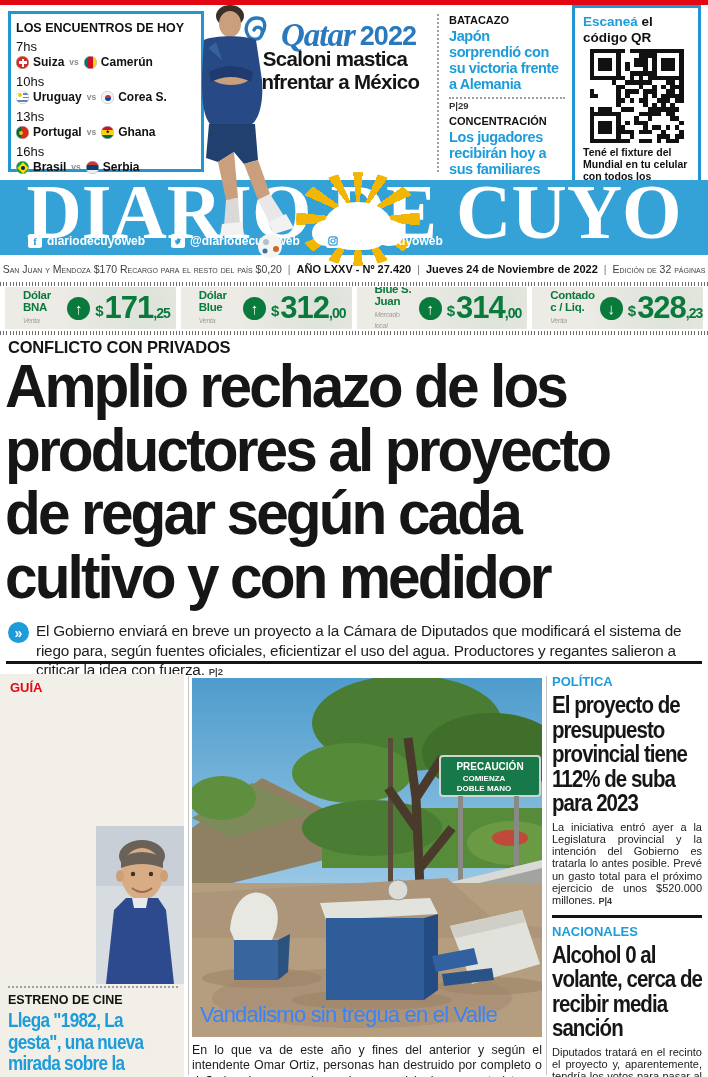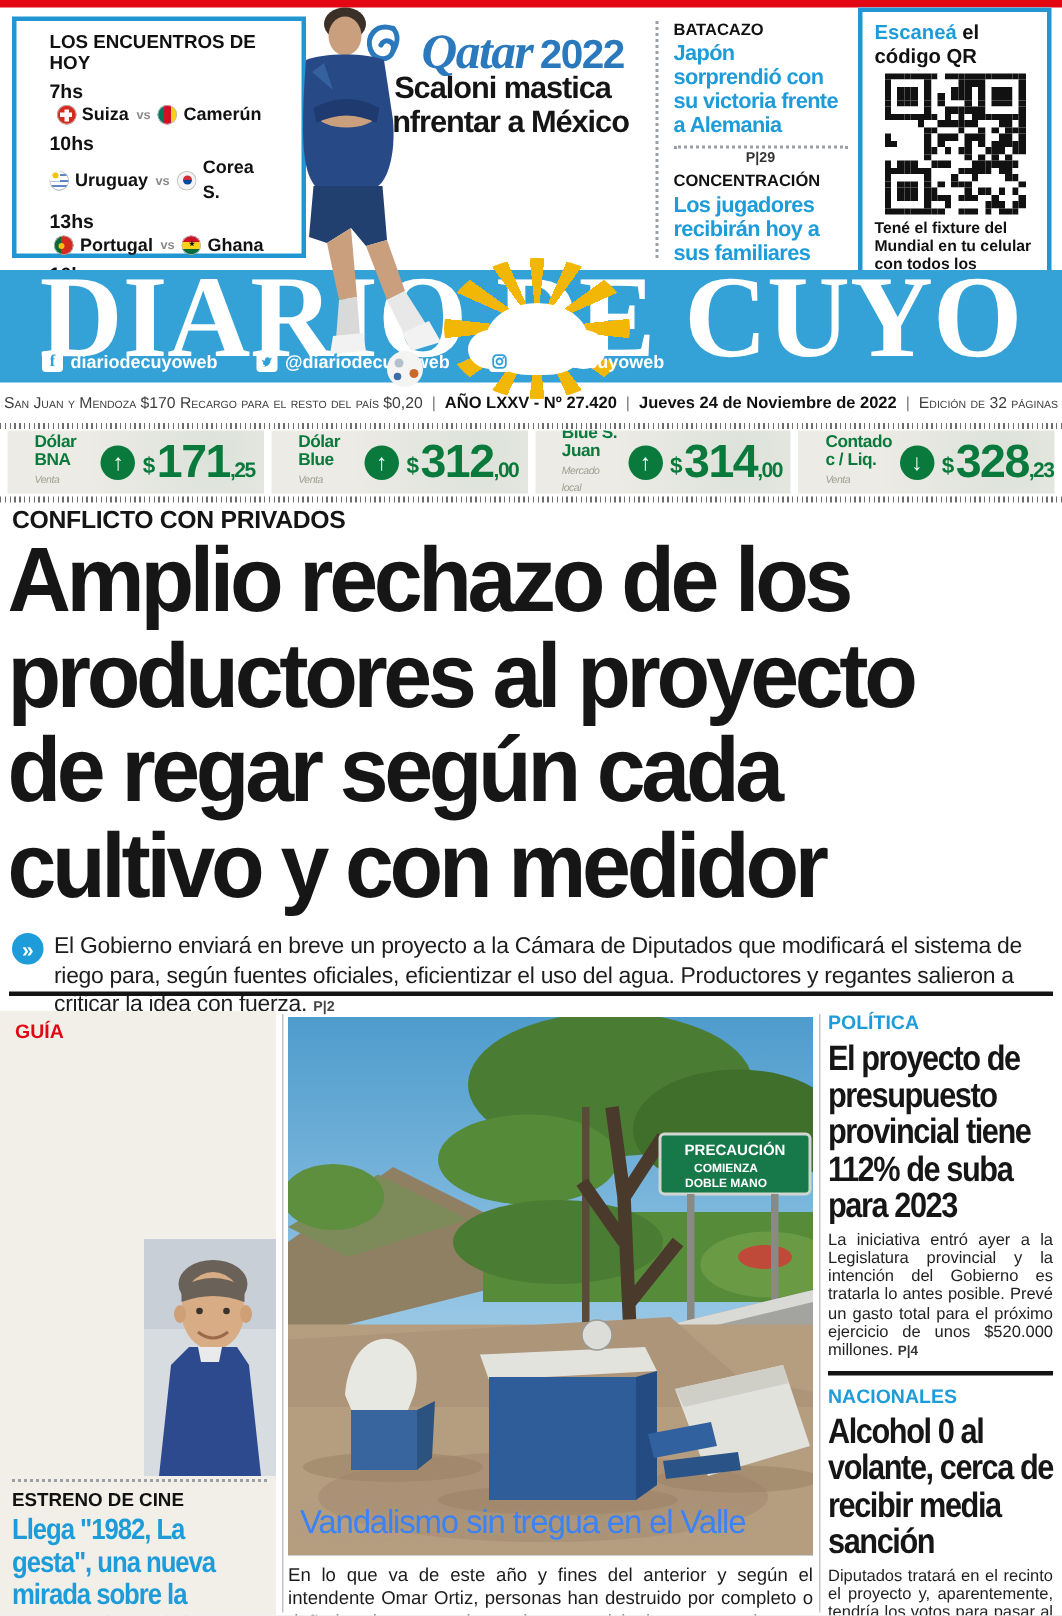--- a/index.html
+++ b/index.html
@@ -10,26 +10,26 @@
     background:#fff; overflow:hidden;
   }
   .abs { position:absolute; }
 
   
   #top-red-bar { left:0; top:0; width:708px; height:5px; background:#e30613; }
 
   
   #fixtures-box {
     left:8px; top:11px; width:196px; height:161px;
-    border:3px solid #2196d3; background:#fff; padding:7px 22px;
+    border:3px solid #2196d3; background:#fff; padding:7px 5px;
   }
   #fixtures-title { font-size:12.5px; font-weight:bold; color:#111; letter-spacing:0; margin-bottom:4px; }
   .match-group { margin-bottom:3px; }
-  .match-time { font-size:13px; font-weight:bold; color:#111; line-height:15px; }
-  .match-row { display:flex; align-items:center; gap:4px; line-height:17px;justify-content:center; }
+  .match-time { font-size:13px; font-weight:normal; color:#111; line-height:15px; }
+  .match-row { display:flex; align-items:center; gap:4px; line-height:17px; }
   .team-name { font-size:12px; font-weight:bold; color:#111; }
   .vs { font-size:8.5px; color:#8a8a8a; font-weight:bold; padding:0 1px; }
   .flag { width:13px; height:13px; border-radius:50%; position:relative; overflow:hidden; flex:0 0 13px; box-shadow:0 0 0 .5px #bbb inset; }
   .f-sui { background:#d52b1e; }
   .f-sui::before { content:""; position:absolute; left:5.5px; top:2.5px; width:2.5px; height:8px; background:#fff; }
   .f-sui::after  { content:""; position:absolute; left:2.5px; top:5.2px; width:8px; height:2.5px; background:#fff; }
   .f-cmr { background:linear-gradient(90deg,#007a5e 0 34%,#ce1126 34% 67%,#fcd116 67%); }
   .f-uru { background:repeating-linear-gradient(180deg,#fff 0 2.2px,#5a86c5 2.2px 3.6px); }
   .f-uru::before { content:""; position:absolute; left:0; top:0; width:7px; height:7px; background:#fff; }
   .f-uru::after { content:""; position:absolute; left:1.5px; top:1.5px; width:4px; height:4px; border-radius:50%; background:#f5c400; }
@@ -54,21 +54,21 @@
   #scaloni-headline { left:226px; top:48px; width:218px; text-align:center; z-index:2; }
   #scaloni-headline .hl-line { font-size:20.5px; line-height:22.5px; font-weight:bold; color:#151515; letter-spacing:-0.7px; white-space:nowrap; }
   .page-ref { font-size:9.5px; font-weight:bold; color:#444; letter-spacing:0; }
 
   
   #top-divider { left:437px; top:14px; height:158px; border-left:2px dotted #9aa0a6; }
   #top-news { left:449px; top:14px; width:116px; }
   .tn-kicker { font-size:11px; font-weight:bold; color:#111; margin-bottom:2px; letter-spacing:0; }
   .tn-headline { font-size:14.5px; line-height:16px; font-weight:bold; color:#1d9cd9; letter-spacing:-0.4px; }
   .tn-rule { border-top:2px dotted #9aa0a6; margin-top:5px; }
-  .tn-page { text-align:center; font-size:9.5px; font-weight:bold; color:#333; margin:1px 0 4px; }
+  .tn-page { text-align:left; font-size:9.5px; font-weight:bold; color:#333; margin:1px 0 4px; }
 
   
   #qr-panel { left:572px; top:5px; width:129px; height:179px; border:3px solid #2196d3; background:#fff; padding:6px 8px; }
   #qr-title { font-size:13.5px; line-height:15.5px; font-weight:bold; color:#111; }
   #qr-title .blue { color:#1d9cd9; }
   #qr-code { width:94px; height:94px; margin:4px auto 3px; display:grid; grid-template-columns:repeat(21,1fr); grid-template-rows:repeat(21,1fr); background:#fff; }
   #qr-code div { background:#fff; } #qr-code div.on { background:#111; }
   #qr-caption { font-size:10.5px; line-height:12px; font-weight:bold; color:#111; }
 
   

